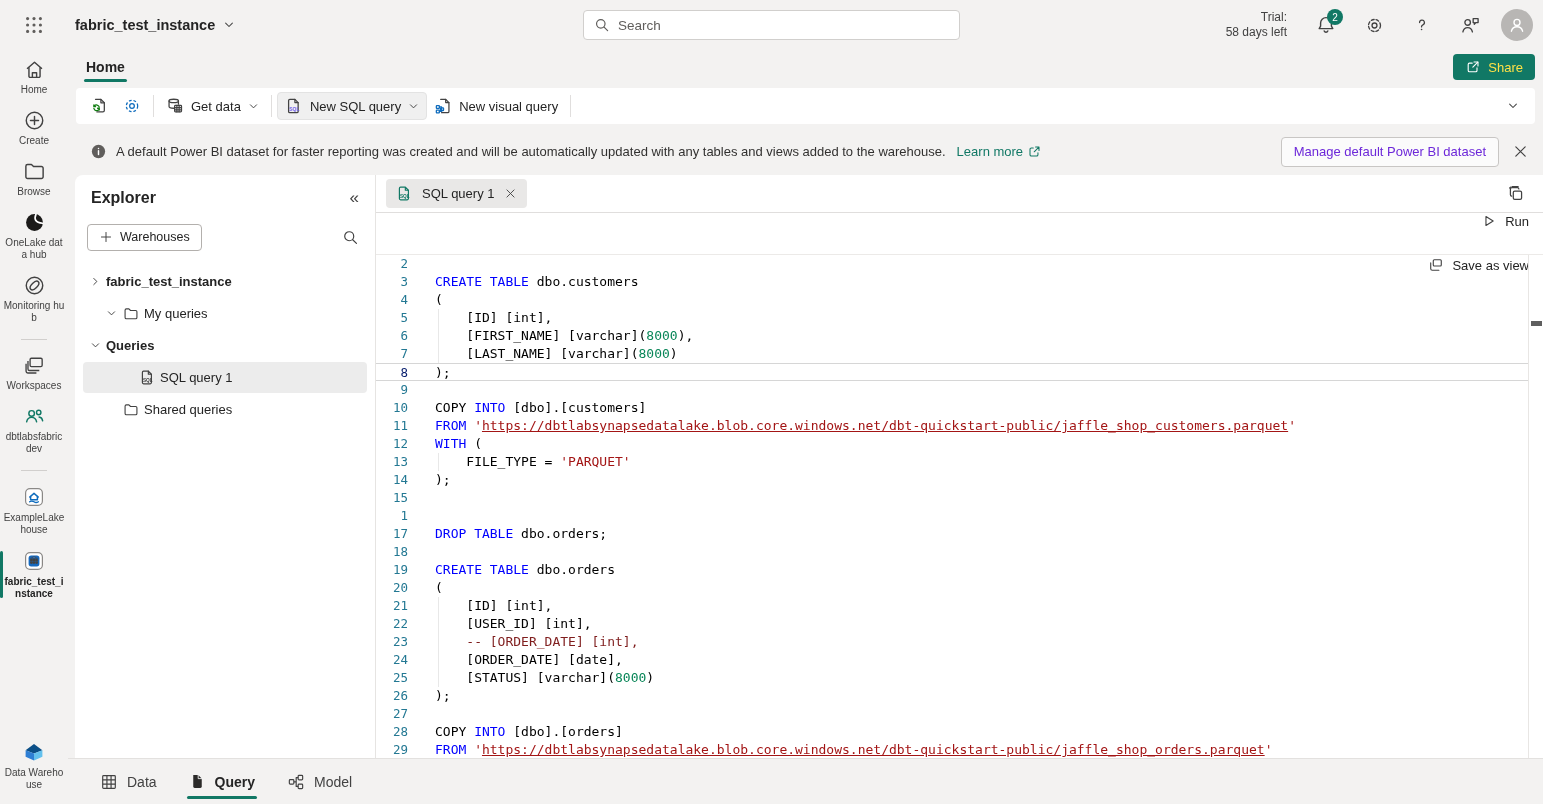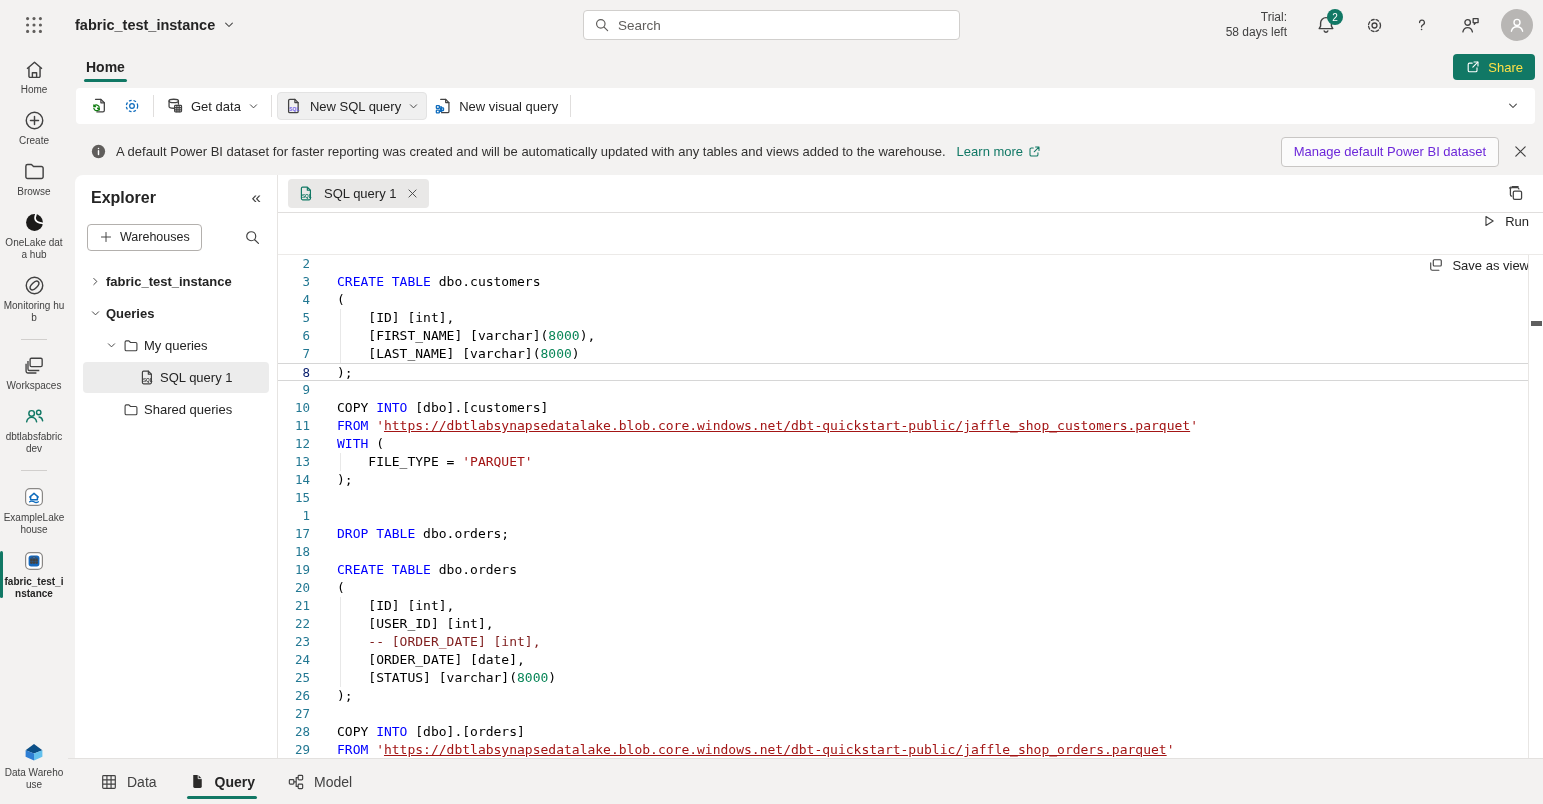--- a/index.html
+++ b/index.html
@@ -45,21 +45,21 @@
   #tb-collapse { margin-left:auto; cursor:pointer; padding:4px 8px; }
 
   #banner { height:47px; display:flex; align-items:center; padding:0 14px 0 22px; gap:9px; font-size:13px; color:#323130; }
   #banner .learn { color:#117865; display:flex; align-items:center; gap:4px; cursor:pointer; margin-left:2px; white-space:nowrap; }
   #banner-right { margin-left:auto; display:flex; align-items:center; gap:13px; }
   #managebtn { background:#fbfbfb; border:1px solid #c8c6c4; border-radius:4px; height:30px; padding:0 12px; font-size:13px; font-family:inherit; color:#6d28d9; cursor:pointer; }
 
   
   #card { position:absolute; top:125px; left:7px; right:0; bottom:46px; background:#fff; border-radius:8px 0 0 0; display:flex; overflow:hidden; }
 
-  #explorer { width:203px; border-right:1px solid #e6e4e2; display:flex; flex-direction:column; padding-top:4px; }
+  #explorer { width:301px; border-right:1px solid #e6e4e2; display:flex; flex-direction:column; padding-top:4px; }
   #exp-head { height:38px; display:flex; align-items:center; padding:0 16px; }
   #exp-title { font-size:16px; font-weight:700; }
   #exp-collapse { margin-left:auto; font-size:17px; color:#424242; cursor:pointer; }
   #exp-actions { height:40px; display:flex; align-items:center; padding:0 16px 0 12px; }
   #whbtn { display:flex; align-items:center; gap:7px; border:1px solid #b3b0ad; border-radius:4px; height:27px; padding:0 11px; font-size:12.5px; background:#fff; cursor:pointer; font-family:inherit; color:#242424; }
   #exp-search { margin-left:auto; cursor:pointer; }
   #tree { margin-top:8px; }
   .trow { height:31px; display:flex; align-items:center; margin:1px 8px; border-radius:4px; font-size:13px; color:#242424; cursor:pointer; }
   .trow.sel { background:#ececec; }
   .trow .chev { width:17px; display:flex; justify-content:center; }
@@ -434,40 +434,40 @@
       </div>
       <div id="tree">
           <div class="trow bold" style="padding-left: 4px;">
             <span class="chev">
               <svg viewBox="0 0 16 16" width="11" height="11" fill="none" stroke="#424242" stroke-width="1.4" stroke-linecap="round" stroke-linejoin="round">
                 <path d="M5.5 3.5l4.5 4.5-4.5 4.5"></path>
               </svg>
             </span>
             <span class="tlabel">fabric_test_instance</span>
           </div>
+          <div class="trow" style="padding-left: 20px;">
+            <span class="chev">
+              <svg viewBox="0 0 16 16" width="11" height="11" fill="none" stroke="#424242" stroke-width="1.4" stroke-linecap="round" stroke-linejoin="round">
+                <path d="M3.5 5.5l4.5 4.5 4.5-4.5"></path>
+              </svg>
+            </span>
+            <span class="ticon">
+              <svg viewBox="0 0 20 20" width="16" height="16" fill="none" stroke="#424242" stroke-width="1.4" stroke-linecap="round" stroke-linejoin="round">
+                <path d="M2.6 5.2A1.6 1.6 0 0 1 4.2 3.6h3.2l2 2h6.4a1.6 1.6 0 0 1 1.6 1.6v7.2a1.6 1.6 0 0 1-1.6 1.6H4.2a1.6 1.6 0 0 1-1.6-1.6z"></path>
+              </svg>
+            </span>
+            <span class="tlabel">My queries</span>
+          </div>
           <div class="trow bold" style="padding-left: 4px;">
             <span class="chev">
               <svg viewBox="0 0 16 16" width="11" height="11" fill="none" stroke="#424242" stroke-width="1.4" stroke-linecap="round" stroke-linejoin="round">
                 <path d="M3.5 5.5l4.5 4.5 4.5-4.5"></path>
               </svg>
             </span>
             <span class="tlabel">Queries</span>
-          </div>
-          <div class="trow" style="padding-left: 20px;">
-            <span class="chev">
-              <svg viewBox="0 0 16 16" width="11" height="11" fill="none" stroke="#424242" stroke-width="1.4" stroke-linecap="round" stroke-linejoin="round">
-                <path d="M3.5 5.5l4.5 4.5 4.5-4.5"></path>
-              </svg>
-            </span>
-            <span class="ticon">
-              <svg viewBox="0 0 20 20" width="16" height="16" fill="none" stroke="#424242" stroke-width="1.4" stroke-linecap="round" stroke-linejoin="round">
-                <path d="M2.6 5.2A1.6 1.6 0 0 1 4.2 3.6h3.2l2 2h6.4a1.6 1.6 0 0 1 1.6 1.6v7.2a1.6 1.6 0 0 1-1.6 1.6H4.2a1.6 1.6 0 0 1-1.6-1.6z"></path>
-              </svg>
-            </span>
-            <span class="tlabel">My queries</span>
           </div>
           <div class="trow sel" style="padding-left: 36px;">
             <span class="chev"></span>
             <span class="ticon">
               <svg viewBox="0 0 20 20" width="17" height="17" fill="none" stroke="#424242" stroke-width="1.4" stroke-linecap="round" stroke-linejoin="round">
                 <path d="M5.4 2.6h5.6l3.6 3.6V16a1.4 1.4 0 0 1-1.4 1.4H5.4A1.4 1.4 0 0 1 4 16V4a1.4 1.4 0 0 1 1.4-1.4z"></path>
                 <path d="M11 2.6v3.6h3.6"></path>
                 <text x="4.6" y="15.6" font-size="5.6" font-weight="700" fill="#424242" stroke="none" font-family="sans-serif">SQL</text>
               </svg>
             </span>

